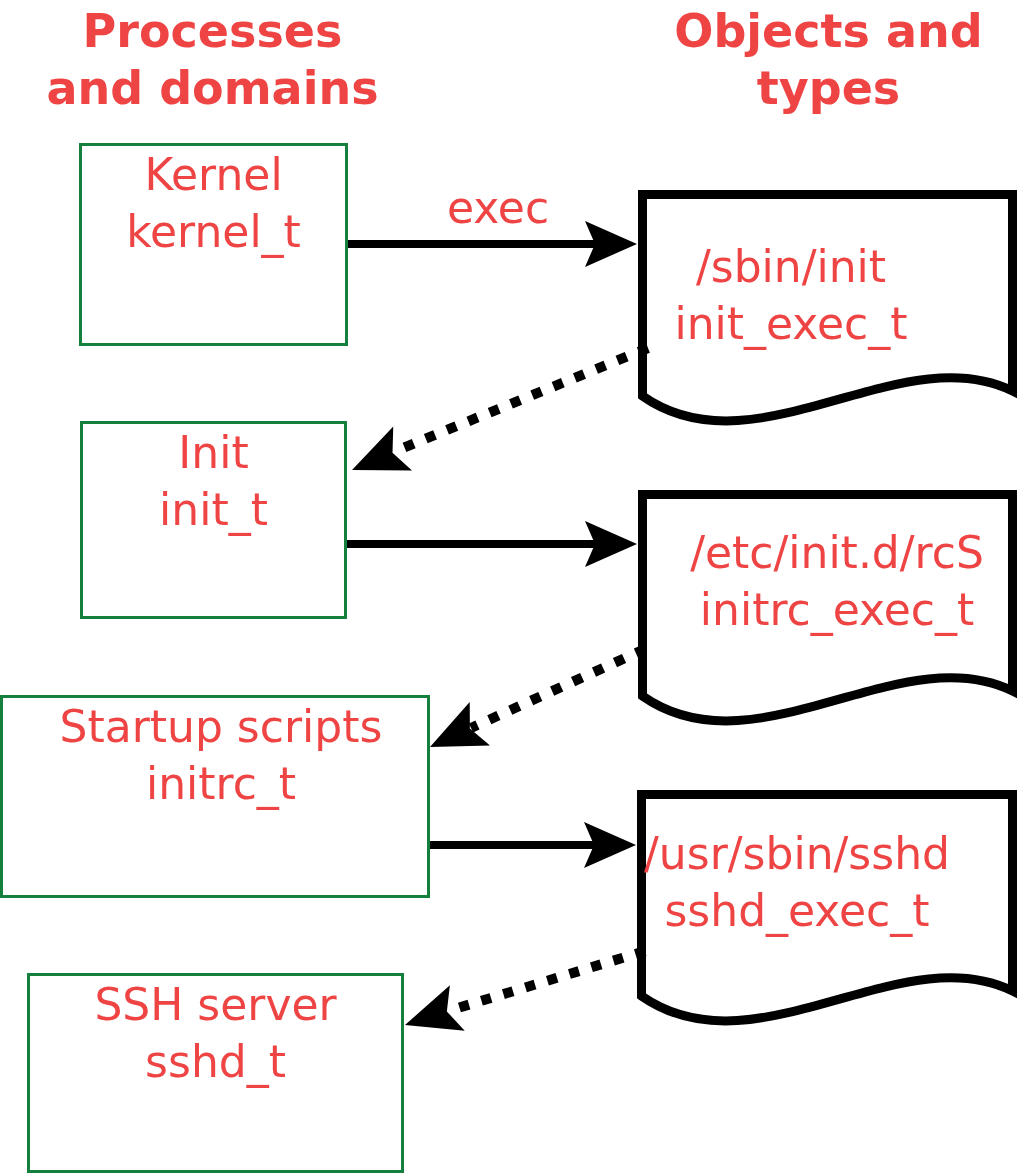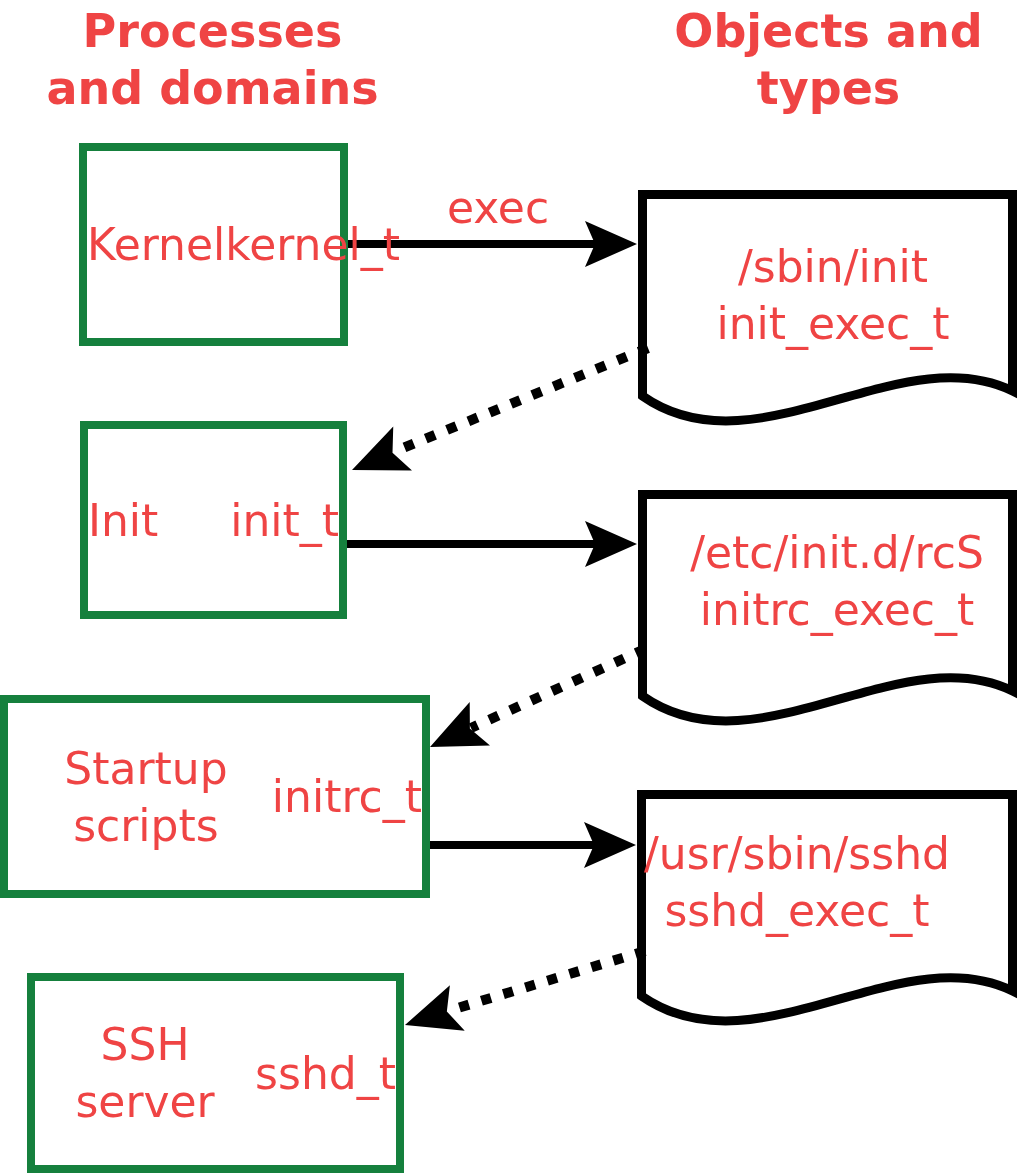--- a/index.html
+++ b/index.html
@@ -10,22 +10,22 @@
     color:#ef4444;
   }
   #shapes { position:absolute; left:0; top:0; z-index:1; }
   .hdr {
     position:absolute; z-index:2; text-align:center;
     font-weight:bold; font-size:46px; line-height:57px;
     white-space:pre-line;
   }
   .pbox {
     position:absolute; z-index:2; box-sizing:border-box;
-    border:8px solid #15803d;
-    display:flex; flex-direction:row; align-items:center; justify-content:space-between;
+    border:3px solid #15803d;
+    display:flex; flex-direction:column; align-items:center; justify-content:flex-start;
     font-size:44px; line-height:57px; text-align:center;
   }
   .dtext {
     position:absolute; z-index:2;
     display:flex; flex-direction:column; align-items:center; justify-content:center;
     font-size:44px; line-height:57px; text-align:center;
   }
   .edge-label {
     position:absolute; z-index:2; text-align:center;
     font-size:44px; line-height:50px;
@@ -84,21 +84,21 @@
   </div>
   <div class="pbox" style="left:0px; top:695px; width:430px; height:203px;padding-left:12px;">
     <span>Startup scripts</span>
     <span>initrc_t</span>
   </div>
   <div class="pbox" style="left:27px; top:973px; width:377px; height:200px;">
     <span>SSH server</span>
     <span>sshd_t</span>
   </div>
 
-  <div class="dtext" style="left:685px; top:199px; width:296px; height:192px;">
+  <div class="dtext" style="left:643px; top:199px; width:296px; height:192px;">
     <span>/sbin/init</span>
     <span>init_exec_t</span>
   </div>
   <div class="dtext" style="left:647px; top:499px; width:380px; height:164px;">
     <span>/etc/init.d/rcS</span>
     <span>initrc_exec_t</span>
   </div>
   <div class="dtext" style="left:646px; top:799px; width:302px; height:166px;">
     <span>/usr/sbin/sshd</span>
     <span>sshd_exec_t</span>

